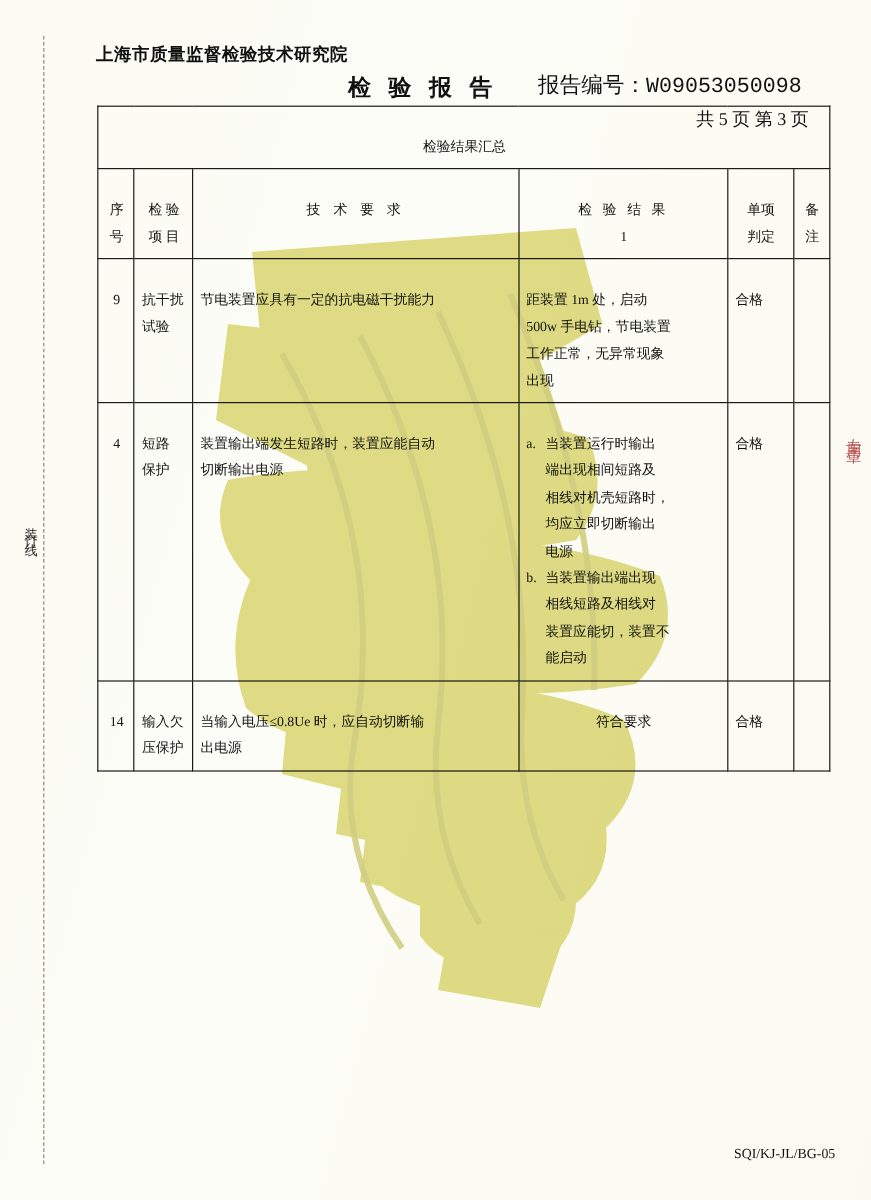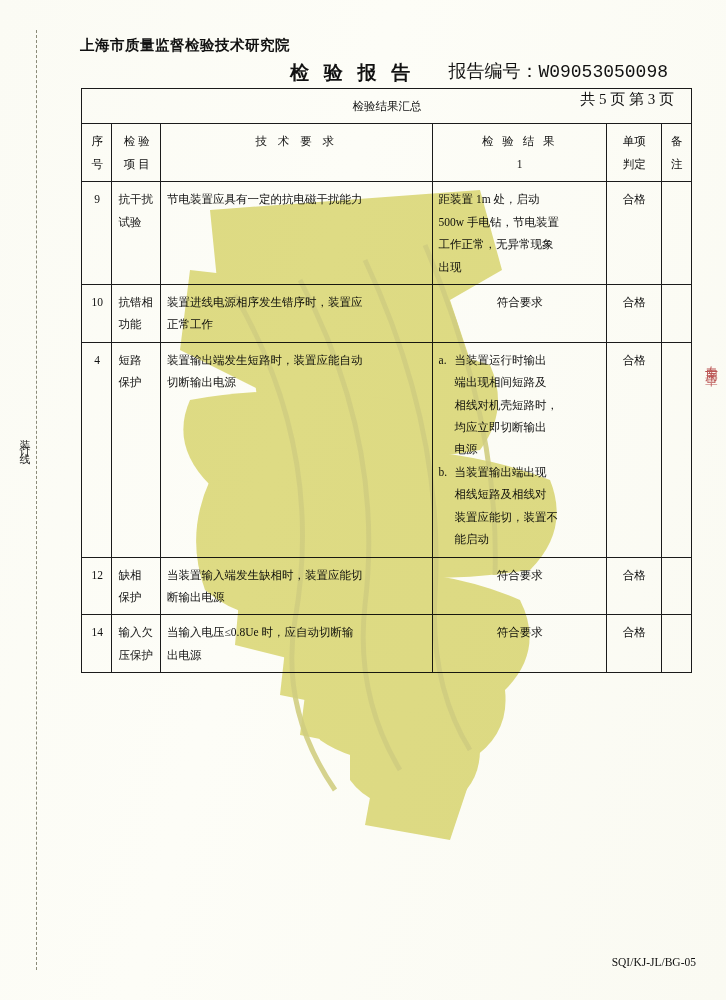--- a/index.html
+++ b/index.html
@@ -87,42 +87,42 @@
     top: 88px;
     width: 611px;
     border-collapse: collapse;
     table-layout: fixed;
   }
   table.main td, table.main th {
     border: 1px solid #1b1b1b;
     font-size: 11.5px;
     font-weight: normal;
     vertical-align: top;
-    padding: 6px 5px 6px 6px;
+    padding: 23px 5px 6px 6px;
     line-height: 1.95;
   }
   .summary-row td {
     text-align: center;
     font-size: 12px;
     padding: 2px 0 3px;
     line-height: 1.4;
     vertical-align: middle;
   }
   .hdr td {
     text-align: center;
     vertical-align: middle;
     line-height: 1.5;
     padding: 3px 2px;
     font-size: 12px;
   }
   .c-no { width: 30px; text-align: center; }
   .c-item { width: 48px; }
   .c-req { width: 268px; }
   .c-result { width: 172px; }
-  .c-judge { width: 54px; text-align: center; }
+  .c-judge { width: 54px; text-align: left; }
   .c-note { width: 30px; text-align: center; }
   td.center { text-align: center; vertical-align: middle; }
   td.num { text-align: center; vertical-align: top; }
   .ind { display: block; }
   .sub-item {
     display: flex;
     gap: 4px;
   }
   .sub-label { width: 12px; flex: 0 0 12px; }
   .sub-body { flex: 1 1 auto; }
@@ -225,36 +225,20 @@
         <td>
           <span class="ind">距装置 1m 处，启动</span>
           <span class="ind">500w 手电钻，节电装置</span>
           <span class="ind">工作正常，无异常现象</span>
           <span class="ind">出现</span>
         </td>
         <td class="c-judge">合格</td>
         <td class="c-note"></td>
       </tr>
 
-      <tr>
-        <td class="num">10</td>
-        <td>
-          <span class="ind">抗错相</span>
-          <span class="ind">功能</span>
-        </td>
-        <td>
-          <span class="ind">装置进线电源相序发生错序时，装置应</span>
-          <span class="ind">正常工作</span>
-        </td>
-        <td class="center">
-          <span class="ind">符合要求</span>
-        </td>
-        <td class="c-judge">合格</td>
-        <td class="c-note"></td>
-      </tr>
 
       <tr>
         <td class="num">4</td>
         <td>
           <span class="ind">短路</span>
           <span class="ind">保护</span>
         </td>
         <td>
           <span class="ind">装置输出端发生短路时，装置应能自动</span>
           <span class="ind">切断输出电源</span>
@@ -277,36 +261,20 @@
               <span class="ind">相线短路及相线对</span>
               <span class="ind">装置应能切，装置不</span>
               <span class="ind">能启动</span>
             </span>
           </div>
         </td>
         <td class="c-judge">合格</td>
         <td class="c-note"></td>
       </tr>
 
-      <tr>
-        <td class="num">12</td>
-        <td>
-          <span class="ind">缺相</span>
-          <span class="ind">保护</span>
-        </td>
-        <td>
-          <span class="ind">当装置输入端发生缺相时，装置应能切</span>
-          <span class="ind">断输出电源</span>
-        </td>
-        <td class="center">
-          <span class="ind">符合要求</span>
-        </td>
-        <td class="c-judge">合格</td>
-        <td class="c-note"></td>
-      </tr>
 
 
       <tr>
         <td class="num">14</td>
         <td>
           <span class="ind">输入欠</span>
           <span class="ind">压保护</span>
         </td>
         <td>
           <span class="ind">当输入电压≤0.8Ue 时，应自动切断输</span>

